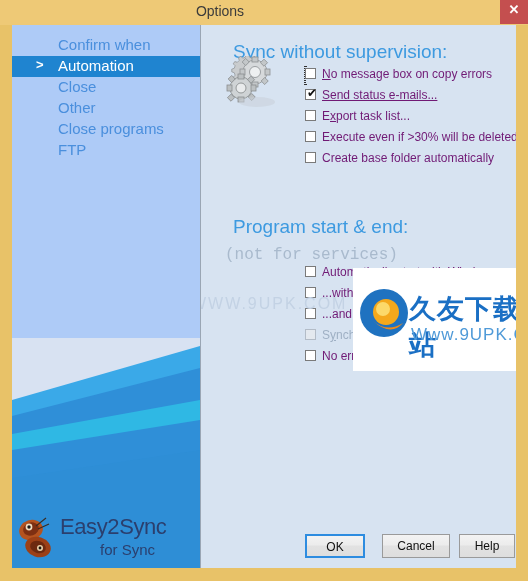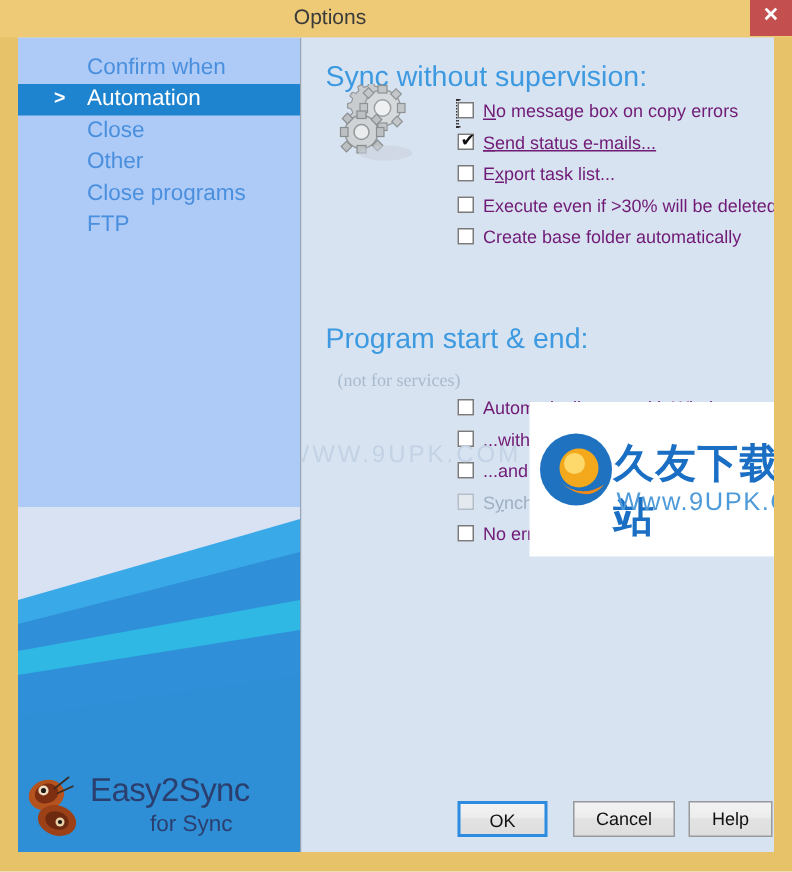--- a/index.html
+++ b/index.html
@@ -155,20 +155,21 @@
     height: 543px;
     background: #d7e3f1;
     overflow: hidden;
   }
   .section-heading {
     position: absolute;
     font-size: 19px;
     color: #3d9ae0;
     white-space: nowrap;
     font-family: "Liberation Sans", sans-serif;
+    margin-left: 16px;
   }
   .gears-icon {
     position: absolute;
   }
   .cb-row {
     position: absolute;
     height: 17px;
     white-space: nowrap;
   }
   .cb-box {
@@ -207,23 +208,23 @@
   }
   .cb-label.link {
     text-decoration: underline;
   }
   .cb-row.focused {
     outline: 1px dotted #303030;
     outline-offset: 0px;
   }
   .note-label {
     position: absolute;
-    font-size: 12px;
+    font-size: 16px;
     color: #a9bacd;
-    font-family: Liberation Serif, serif;
+    font-family: Liberation Mono, monospace;
     white-space: nowrap;
   }
   .accel { text-decoration: underline; }
 
   
   #watermark {
     position: absolute;
     left: 152px;
     top: 243px;
     width: 191px;

